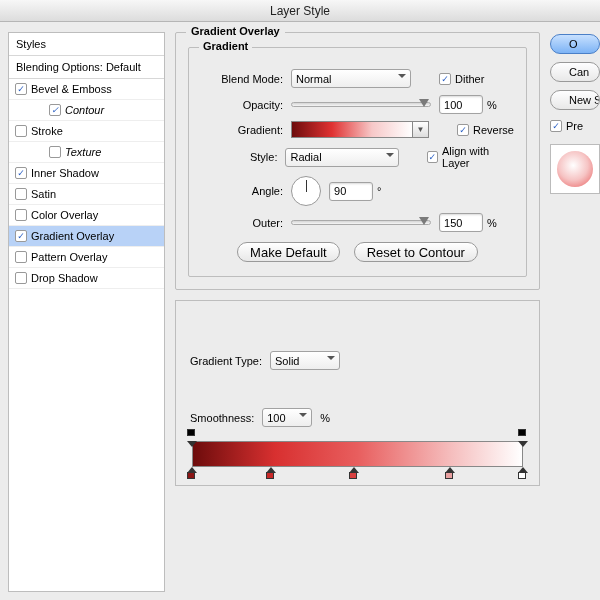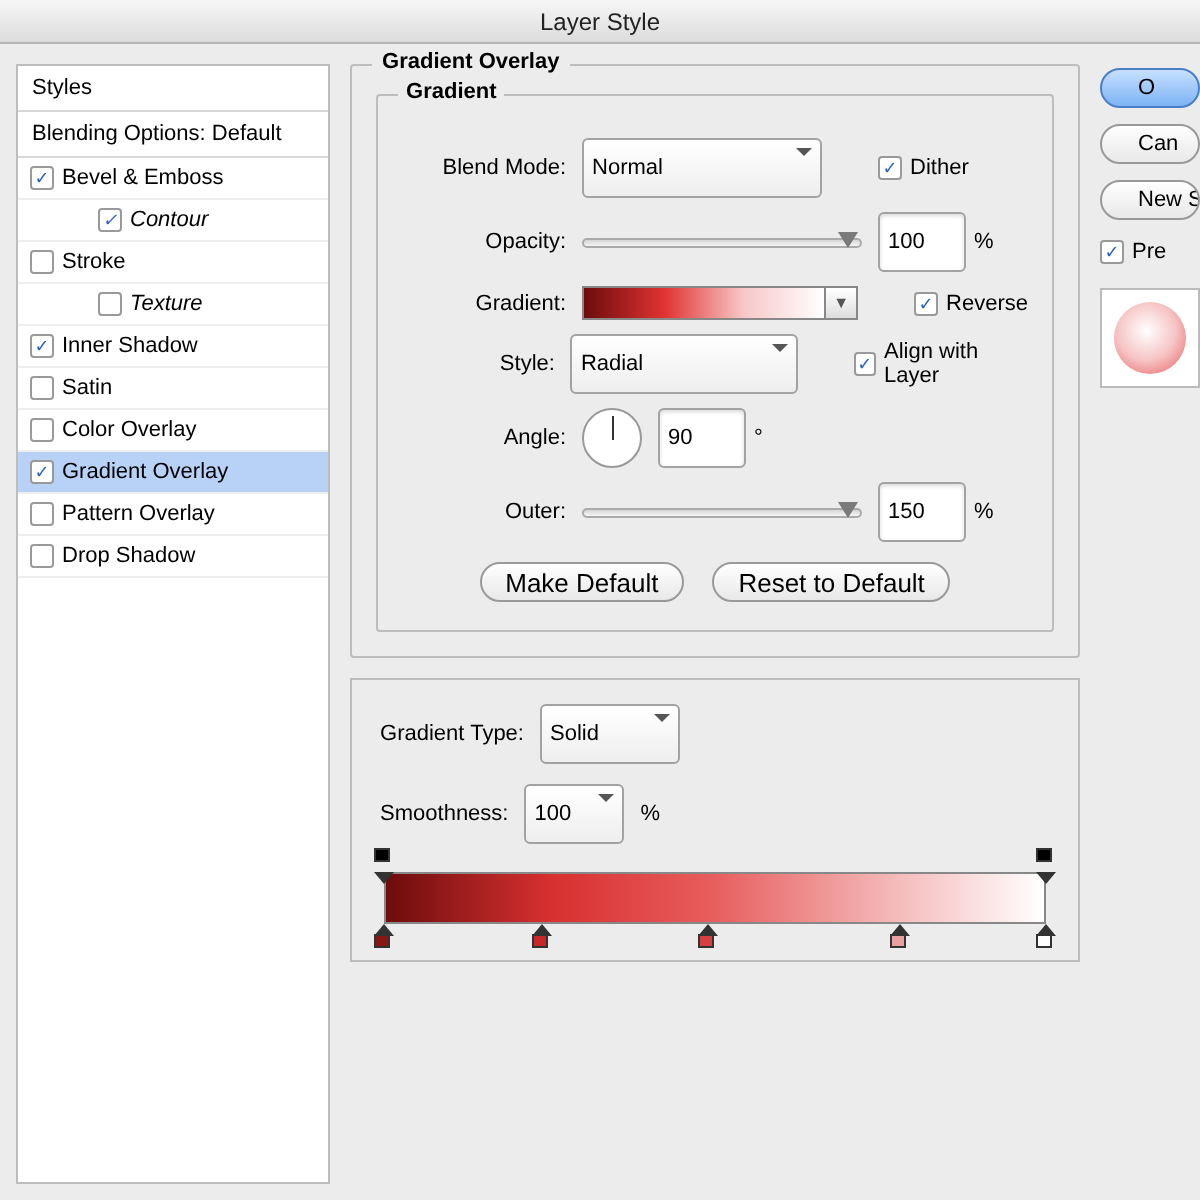--- a/index.html
+++ b/index.html
@@ -104,21 +104,21 @@
     display: flex;
     align-items: center;
     margin: 7px 0;
   }
   .row-label {
     width: 82px;
     text-align: right;
     margin-right: 8px;
   }
   .select, .num-input {
-    height: 30px;
+    height: 19px;
     background: linear-gradient(#fff, #eee);
     border: 1px solid #a2a2a2;
     border-radius: 3px;
     padding: 0 4px;
     display: inline-flex;
     align-items: center;
     font-size: 11px;
   }
   .select { padding-right: 16px; position: relative; }
   .select::after {
@@ -233,21 +233,21 @@
   }
   .preview-swatch {
     width: 36px; height: 36px;
     border-radius: 50%;
     background: radial-gradient(circle at 45% 40%, #ffffff 0%, #f6c4c4 50%, #e85b5b 100%);
   }
   .pre-check { display: flex; align-items: center; gap: 4px; white-space: nowrap; margin-top: 2px; }
 
   
   .grad-editor { border: 1px solid #bdbdbd; padding: 12px 14px 18px 14px; position: relative; background: #ececec; }
-  .grad-head { display: flex; align-items: center; gap: 8px; margin-bottom: 10px; }
+  .grad-head { display: flex; align-items: center; gap: 8px; margin-bottom: 10px; margin-top: 38px; }
   .gradient-bar-wrap { position: relative; margin: 14px 2px 0 2px; }
   .gradient-bar {
     height: 26px;
     border: 1px solid #888;
     background: linear-gradient(to right, #6d0c0c 0%, #d83030 25%, #e85e5e 50%, #f5bcbc 78%, #ffffff 100%);
   }
   .stop-top, .stop-bottom { position: absolute; width: 10px; height: 12px; }
   .stop-top { top: -12px; }
   .stop-bottom { bottom: -12px; }
   .stop-tri {
@@ -375,21 +375,21 @@
           <div class="row-label">Outer:</div>
           <div class="slider">
               <div class="slider-thumb" style="left:127px"></div>
             </div>
           <div class="num-input">150</div>
           <span style="margin-left:4px">%</span>
         </div>
 
         <div class="button-row">
           <div class="btn">Make Default</div>
-          <div class="btn">Reset to Default</div>
+          <div class="btn">Reset to Contour</div>
         </div>
       </div>
     </div>
 
     <div class="grad-editor">
       <div class="grad-head">
         <span>Gradient Type:</span>
         <div class="select" style="width:70px">Solid</div>
       </div>
       <div class="grad-head">

